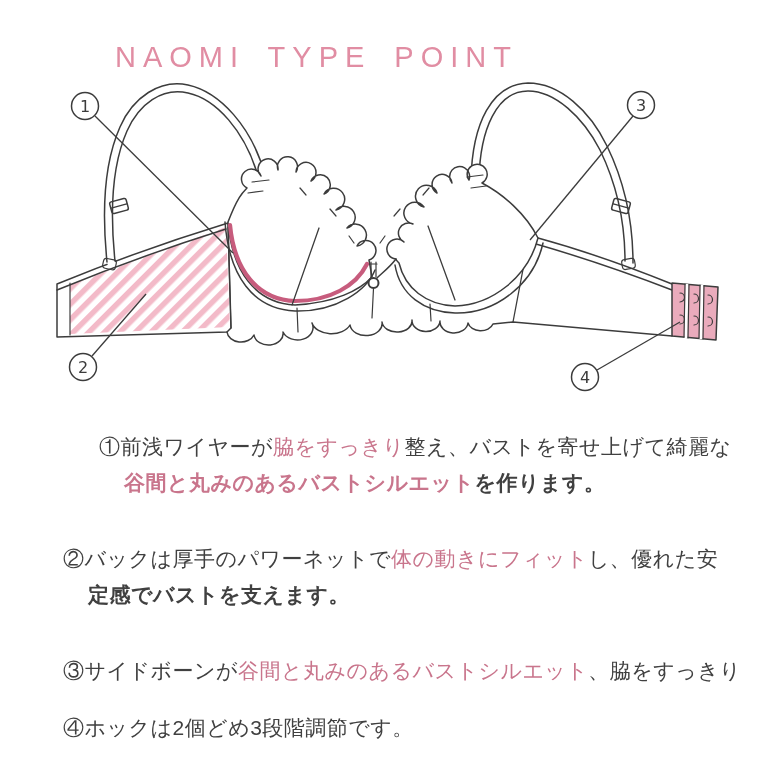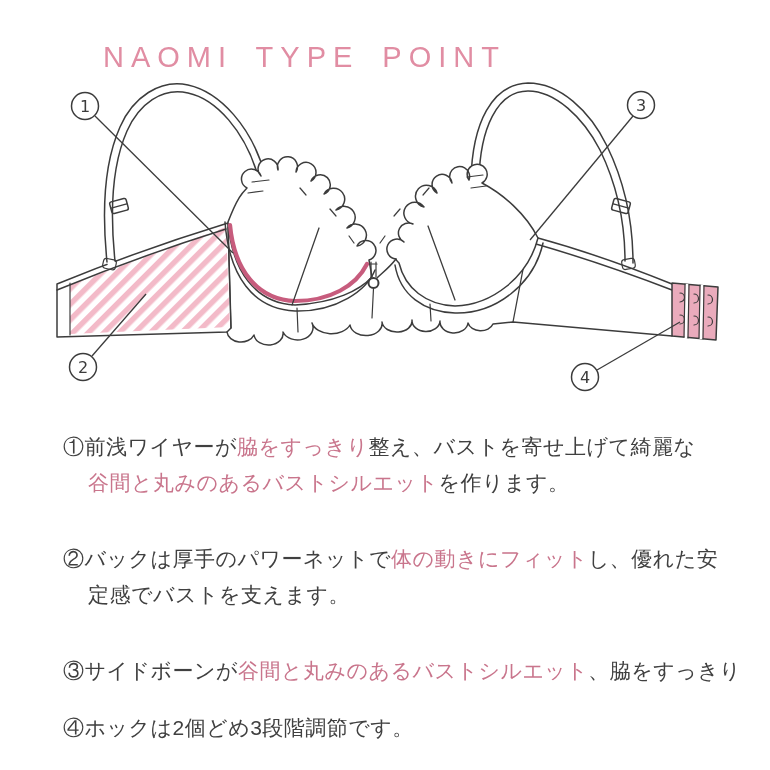--- a/index.html
+++ b/index.html
@@ -8,21 +8,21 @@
     --text-dark:#404040;
     --line-dark:#3c3c3c;
     --wire-pink:#c75c7d;
     --stripe-pink:#f3bac8;
     --hook-fill:#eaabbc;
   }
   html,body{margin:0;padding:0;}
   body{width:770px;height:770px;background:#ffffff;overflow:hidden;
        font-family:"Liberation Sans", sans-serif;}
   .page{position:relative;width:770px;height:770px;background:#fff;}
-  .title{position:absolute;top:41px;left:0;width:609px;text-align:center;
+  .title{position:absolute;top:41px;left:12px;width:609px;text-align:center;
          font-size:29px;font-weight:400;letter-spacing:7px;word-spacing:8px;
          color:var(--accent-pink);white-space:nowrap;}
   .diagram{position:absolute;top:75px;left:0;width:770px;height:330px;}
 
   
   .ink{stroke:var(--line-dark);fill:none;stroke-width:1.5;stroke-linecap:round;stroke-linejoin:round;}
   .ink-thin{stroke:var(--line-dark);fill:none;stroke-width:1.2;stroke-linecap:round;}
   .seam{stroke:var(--line-dark);fill:none;stroke-width:1.3;stroke-linecap:round;}
   .cupfill{fill:#ffffff;stroke:var(--line-dark);stroke-width:1.5;stroke-linejoin:round;}
   .whitefill{fill:#ffffff;stroke:none;}
@@ -31,24 +31,24 @@
   .hookpanel{fill:var(--hook-fill);stroke:var(--line-dark);stroke-width:1.5;stroke-linejoin:round;}
   .divider-gap{stroke:#ffffff;stroke-width:3;fill:none;}
   .ring{stroke:var(--line-dark);stroke-width:2;fill:none;}
   .leader{stroke:var(--line-dark);stroke-width:1.3;fill:none;}
   .marker-circle{fill:#ffffff;stroke:var(--line-dark);stroke-width:1.5;}
   .marker-num{fill:var(--line-dark);font-family:"DejaVu Sans",sans-serif;font-size:16px;text-anchor:middle;}
 
   
   .points{position:absolute;top:429px;left:63px;width:667px;color:var(--text-dark);}
   .pline{font-size:21px;line-height:36px;letter-spacing:0.5px;white-space:nowrap;}
-  .pline.indent{padding-left:25px;}
+  .pline.indent{padding-left:25px;font-weight:bold;}
   .pink{color:var(--text-pink);}
   .dark{color:var(--text-dark);}
-  .m18{margin-bottom:18px;} .m21{margin-bottom:21px;margin-top:40px;}
+  .m18{margin-bottom:18px;margin-left:36px;} .m21{margin-bottom:21px;margin-top:40px;}
 </style>
 </head>
 <body>
 
 <div class="page">
 
   <div class="title">NAOMI TYPE POINT</div>
 
   <svg class="diagram" viewBox="0 0 770 330">
     <defs>

